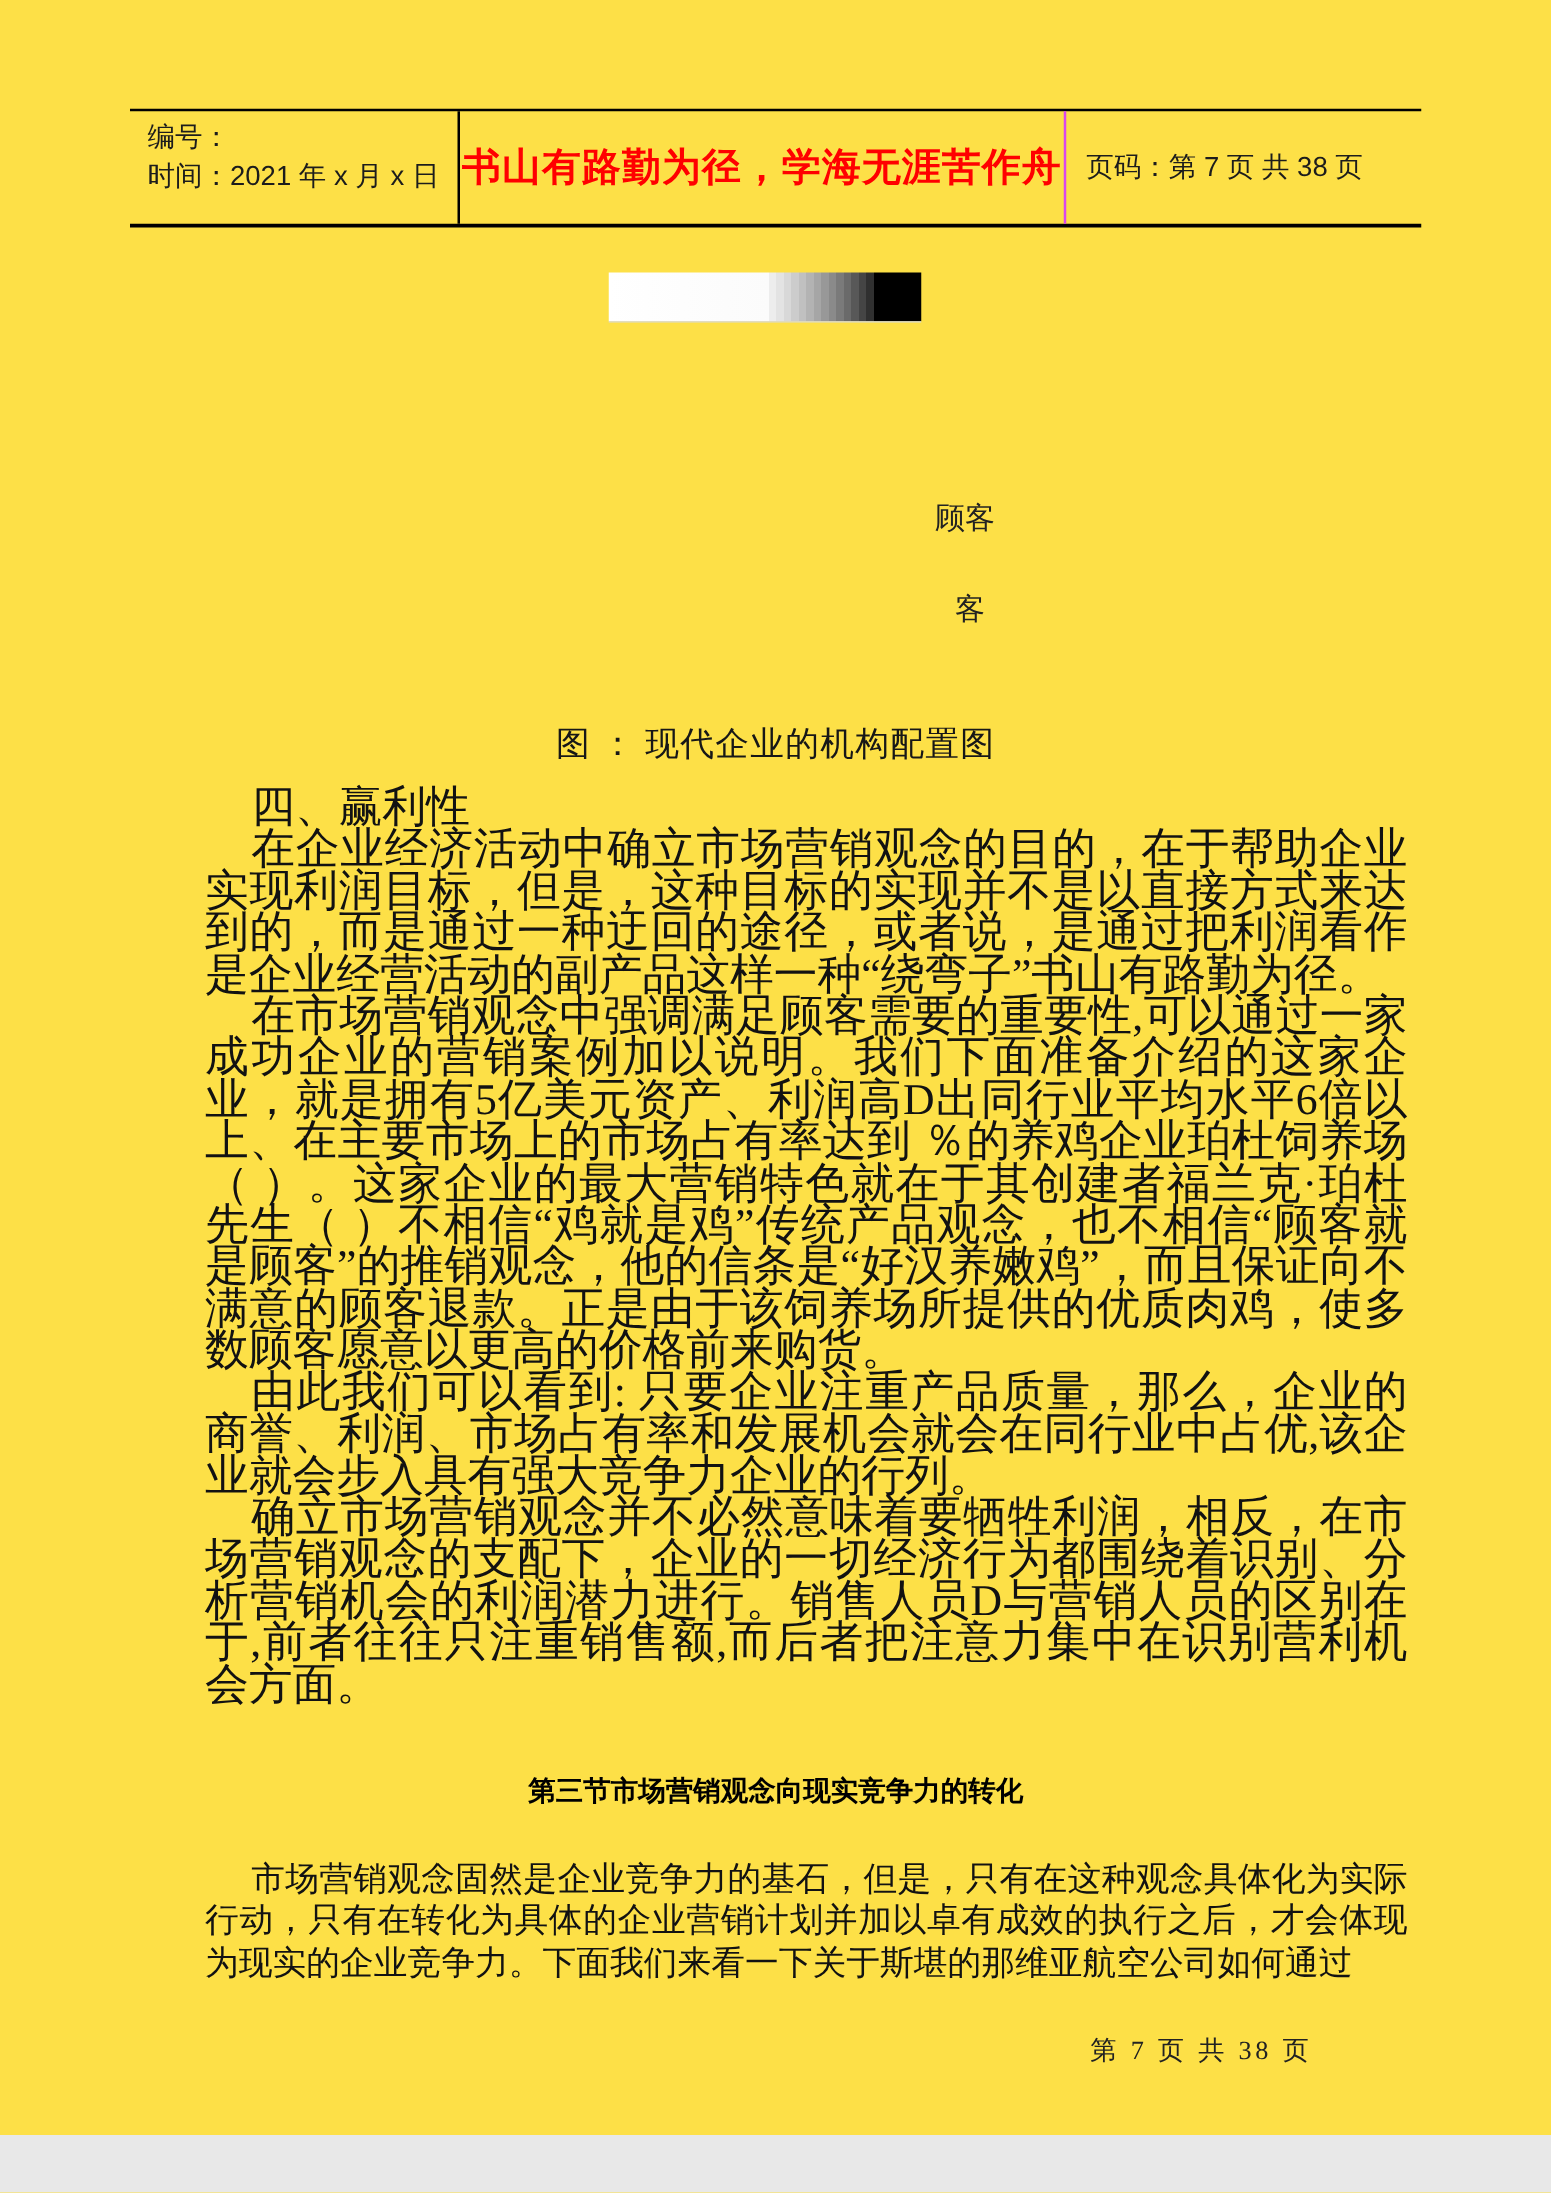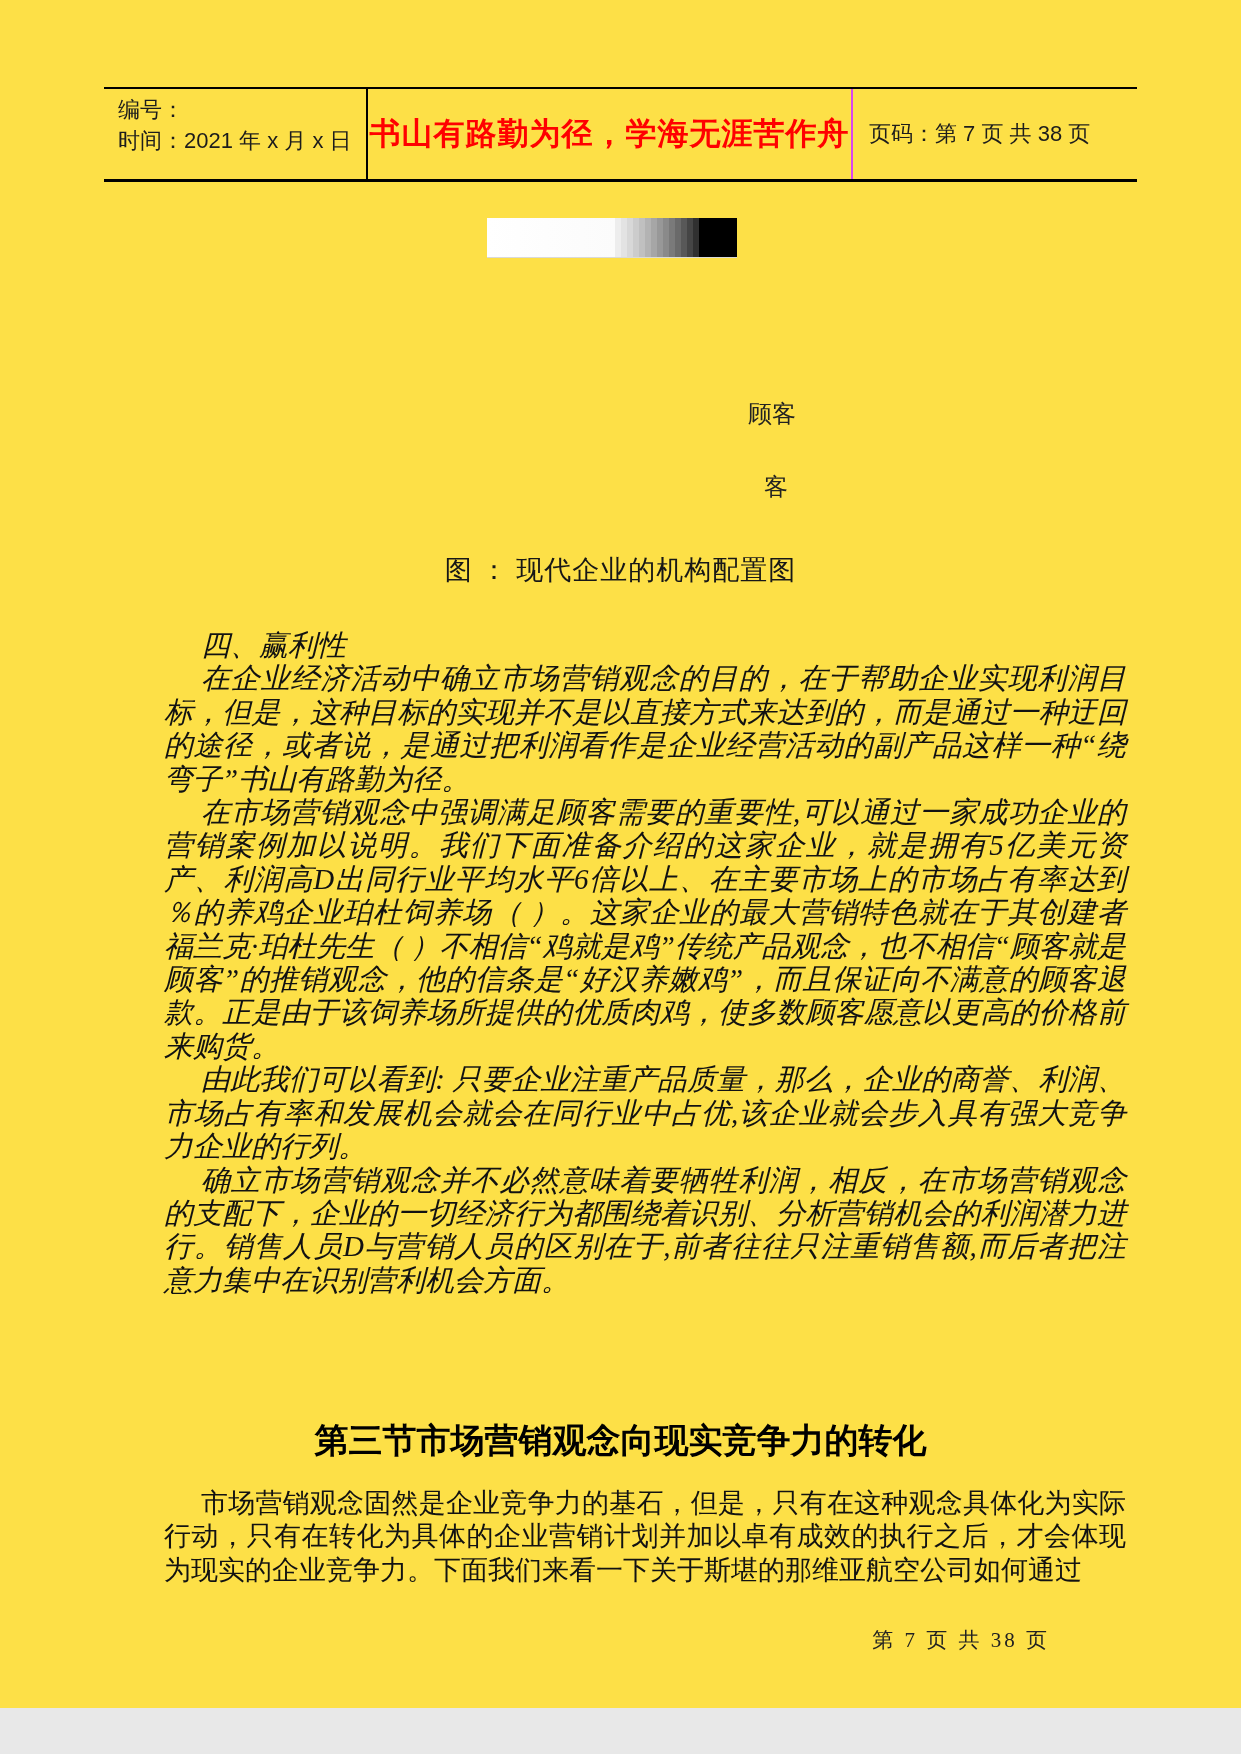--- a/index.html
+++ b/index.html
@@ -60,37 +60,36 @@
       #6a6a6a 188px,#6a6a6a 194px,
       #585858 194px,#585858 200px,
       #454545 200px,#454545 206px,
       #303030 206px,#303030 212px,
       #000000 212px,#000000 250px);
     border-bottom:1px solid #d9d9d9;
   }
   .diagram-label-1{position:absolute;left:748px;top:398px;font-size:24px;color:#222;}
   .diagram-label-2{position:absolute;left:764px;top:471px;font-size:24px;color:#222;}
   .figure-caption{
-    position:absolute;left:0;top:552px;width:100%;
+    position:absolute;left:0;top:577px;width:100%;
     text-align:center;font-size:27px;color:#171717;letter-spacing:1px;
   }
   
   .doc-body{
     position:absolute;left:164px;top:629px;width:962px;
-    font-size:29px;line-height:33.4px;text-align:justify;
+    font-size:35px;line-height:33.4px;text-align:justify;
     color:#121212;
-    font-style:italic;
   }
   .doc-body p{margin:0;text-indent:37px;}
   .section-heading{margin:0;text-indent:37px;}
   .section3-heading{
     position:absolute;left:0;top:1418px;width:100%;
     text-align:center;
     font-family:"Liberation Sans","DejaVu Sans",sans-serif;
-    font-weight:bold;font-size:34px;color:#000;
+    font-weight:bold;font-size:22px;color:#000;
   }
   .closing-body{
     position:absolute;left:164px;top:1487px;width:962px;
     font-size:27px;line-height:33.4px;text-align:justify;color:#121212;
   }
   .closing-body p{margin:0;text-indent:37px;}
   
   .page-footer{
     position:absolute;left:0;top:1626px;width:1050px;
     text-align:right;font-size:21px;color:#222;letter-spacing:3px;

